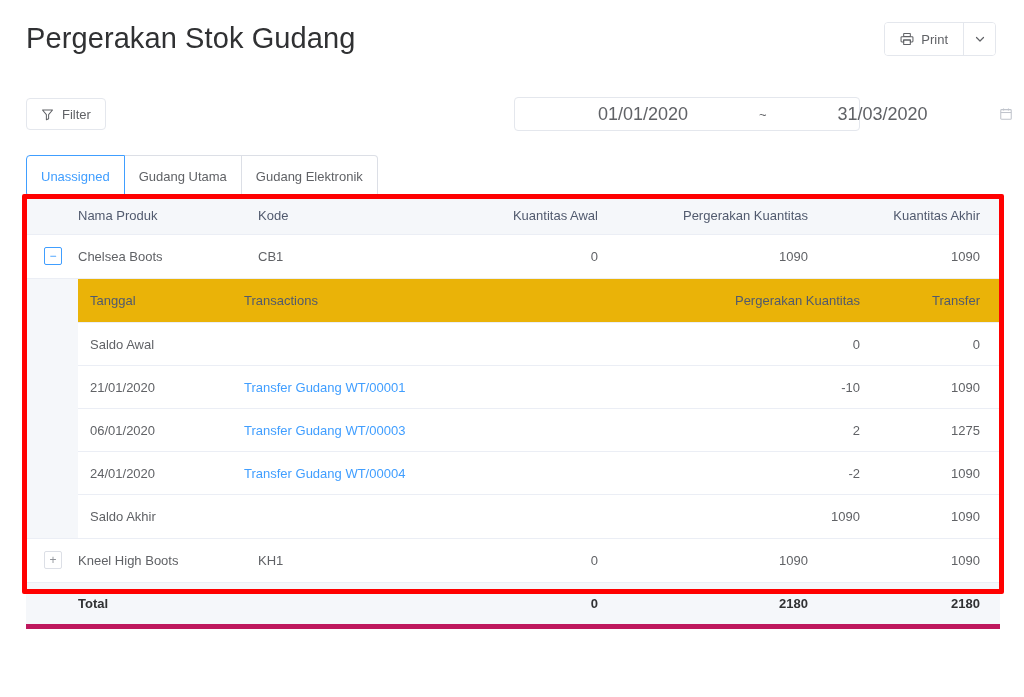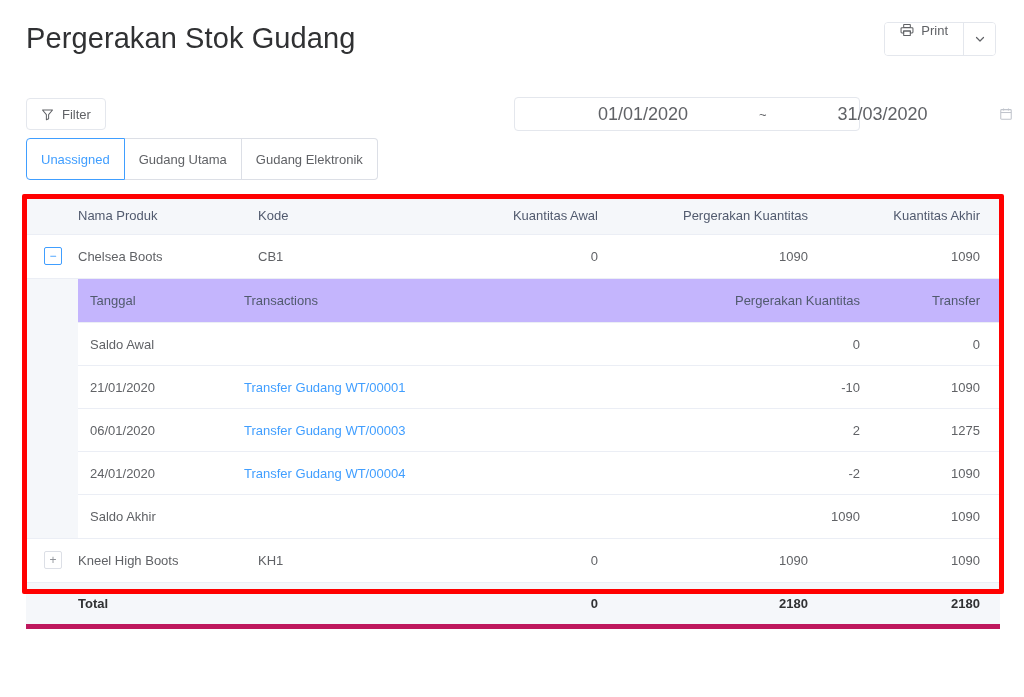--- a/index.html
+++ b/index.html
@@ -52,21 +52,21 @@
     align-items: stretch;
     border: 1px solid #e4e7ed;
     border-radius: 4px;
     background: #ffffff;
     height: 34px;
     overflow: hidden;
   }
 
   .print-main {
     display: flex;
-    align-items: flex-start;
+    align-items: center;
     gap: 7px;
     padding: 0 15px;
     cursor: pointer;
     background: #fff;
   }
 
   .print-label {
     font-size: 13px;
     color: #606266;
     white-space: nowrap;
@@ -148,21 +148,21 @@
     width: 22px;
     display: flex;
     justify-content: flex-end;
     align-items: center;
   }
 
   
   .tabs {
     position: absolute;
     left: 26px;
-    top: 138px;
+    top: 155px;
     display: flex;
     height: 42px;
   }
 
   .tab {
     display: flex;
     align-items: center;
     padding: 0 14px;
     border: 1px solid #dcdfe6;
     border-left-width: 0;
@@ -289,21 +289,21 @@
     background: #fff;
   }
 
   .s-tgl  { width: 166px; }
   .s-trx  { width: 420px; }
   .s-pk   { width: 216px; }
   .s-kt   { width: 120px; }
 
   thead.sub-head th {
     height: 44px;
-    background: #c4b5fd;
+    background: #eab308;
     color: #515a6e;
     font-weight: 400;
     border-bottom: 1px solid #ebeef5;
   }
 
   tbody.sub-body td {
     height: 43px;
     background: #ffffff;
     border-bottom: 1px solid #ebeef5;
     color: #606266;

